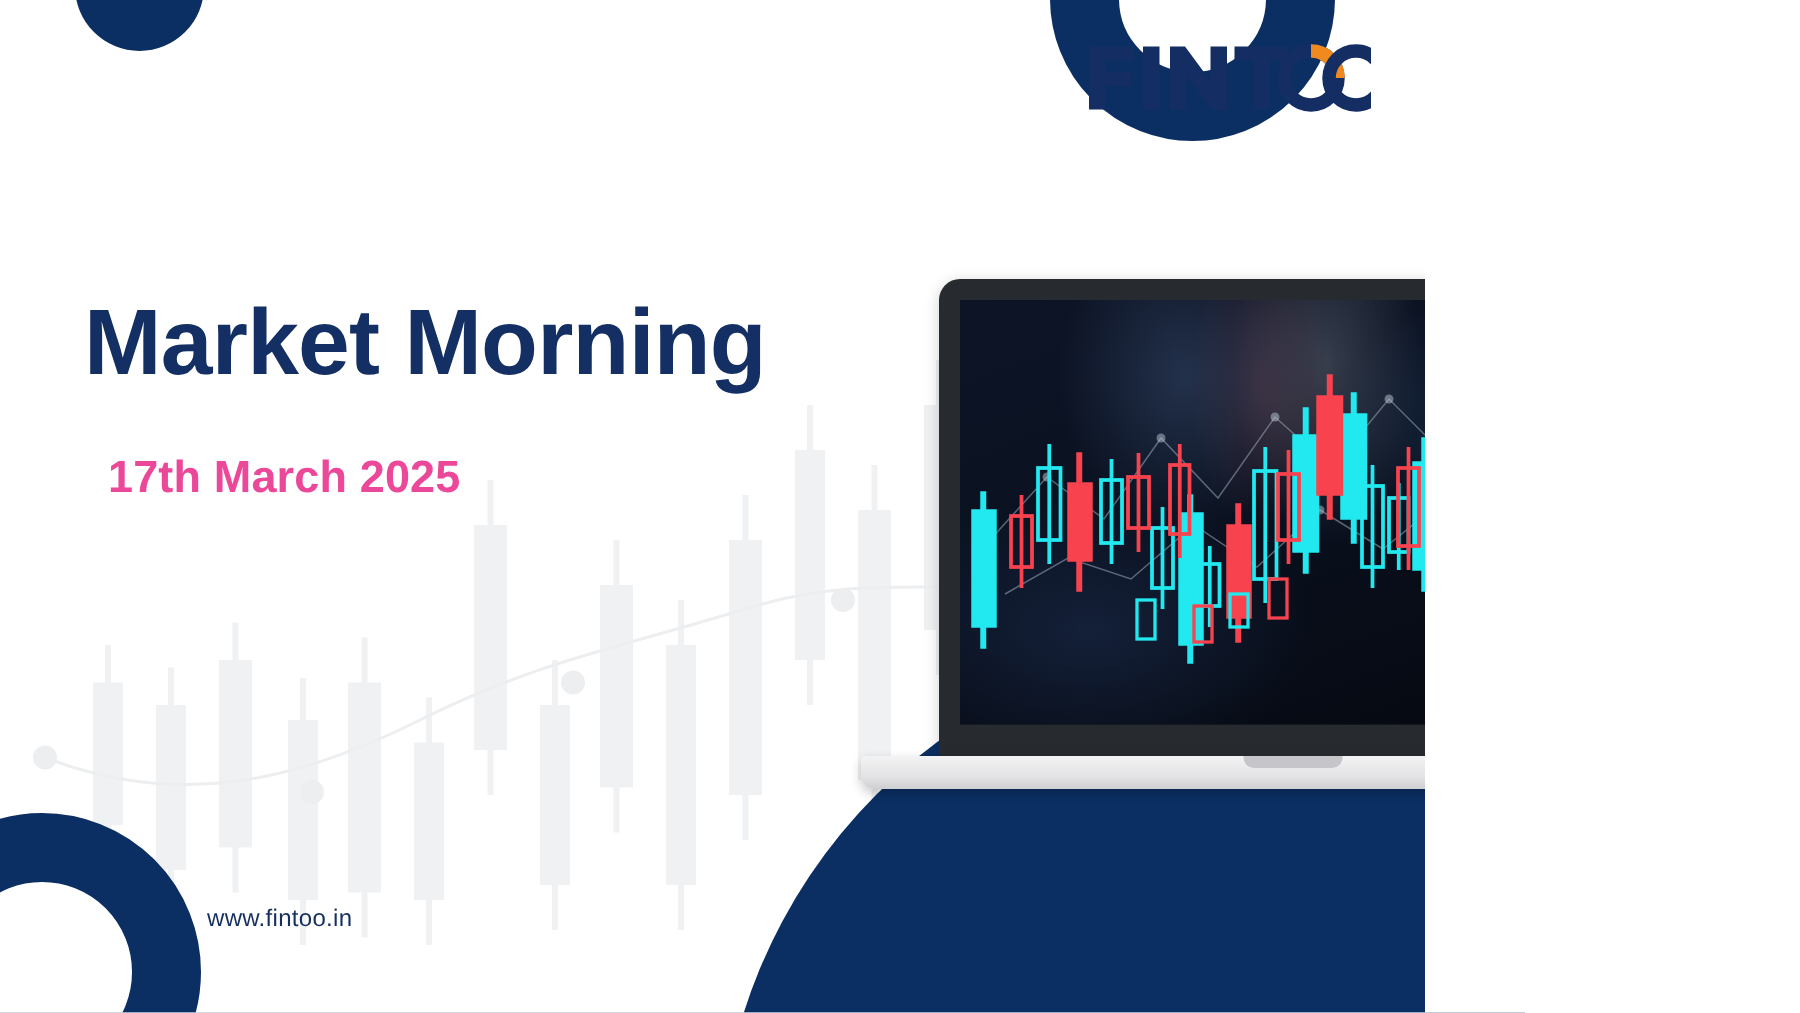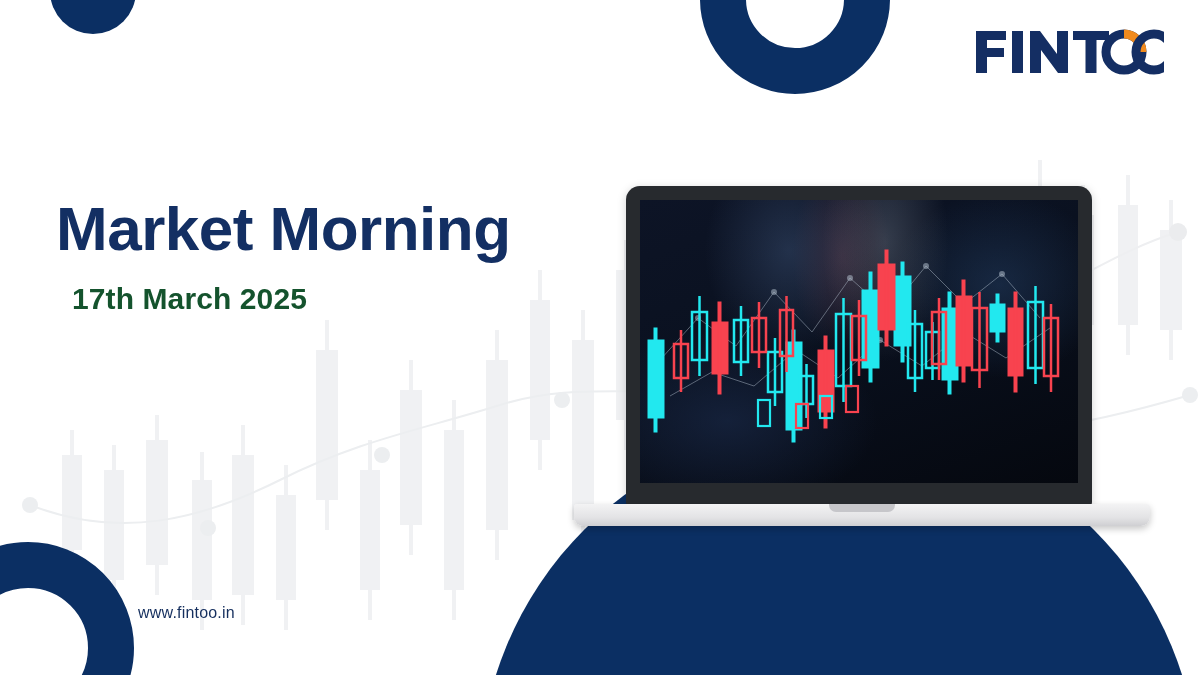--- a/index.html
+++ b/index.html
@@ -7,21 +7,21 @@
     margin: 0;
     padding: 0;
     background: #ffffff;
   }
   body {
     font-family: "Liberation Sans", sans-serif;
   }
 
   #banner {
     position: relative;
-    width: 1200px;
+    width: 950px;
     height: 675px;
     overflow: hidden;
     background: #ffffff;
     text-decoration: underline;
   }
 
   
   .watermark {
     position: absolute;
     inset: 0;
@@ -89,24 +89,24 @@
   }
   .headline {
     margin: 0;
     font-size: 62px;
     line-height: 1.06;
     font-weight: bold;
     color: #132f63;
     letter-spacing: -0.5px;
   }
   .subhead {
-    margin: 20px 0 0 16px;
+    margin: 40px 0 0 16px;
     font-size: 30px;
     font-weight: bold;
-    color: #14532d;
+    color: #ec4899;
     letter-spacing: 0.1px;
   }
 
   
   .site-url {
     position: absolute;
     left: 138px;
     top: 604px;
     font-size: 16px;
     color: #152f5e;

